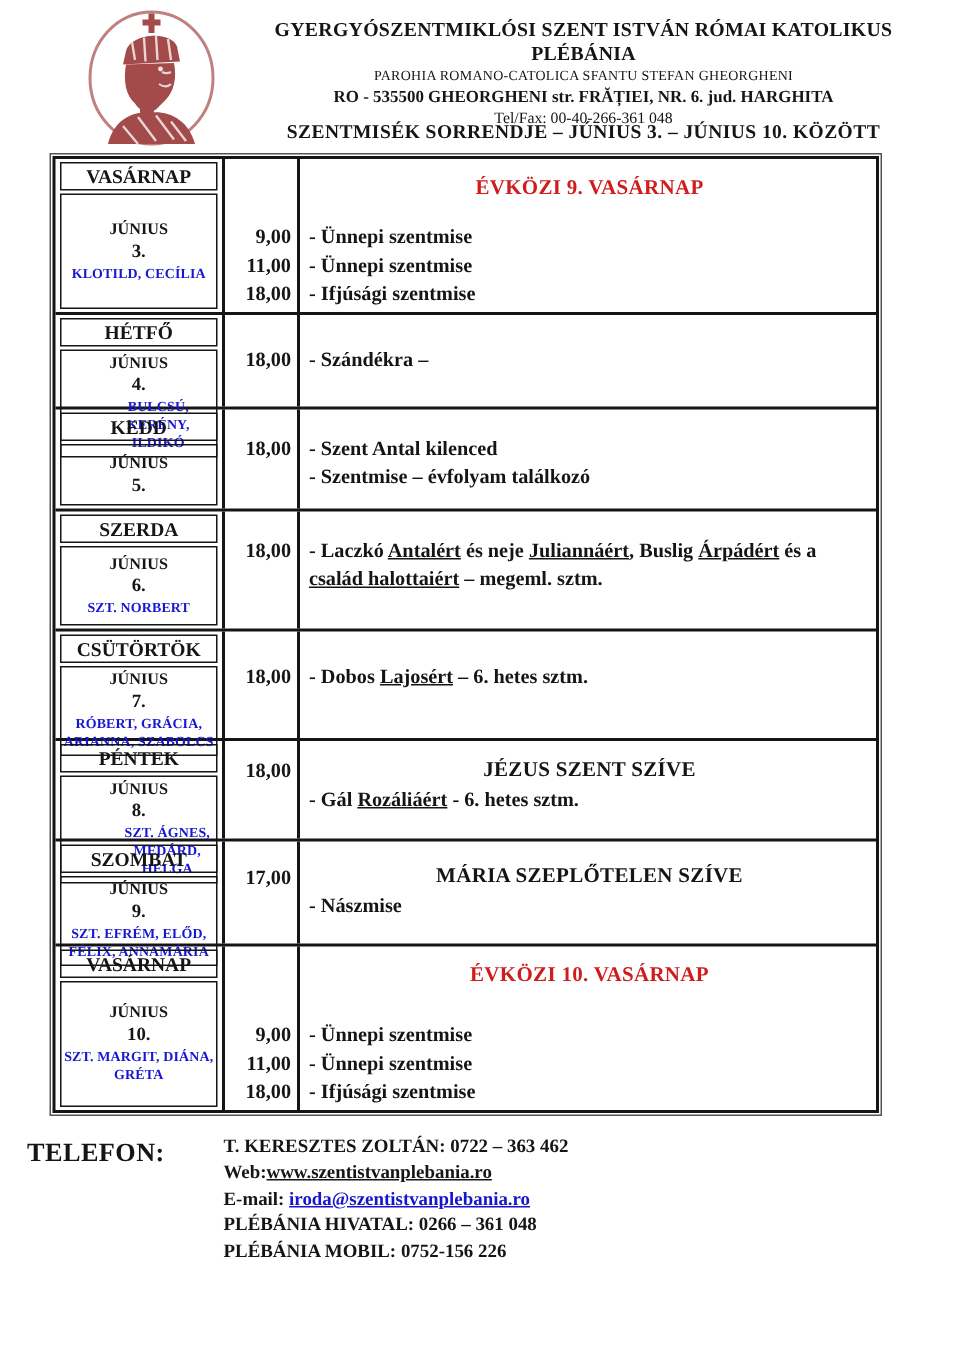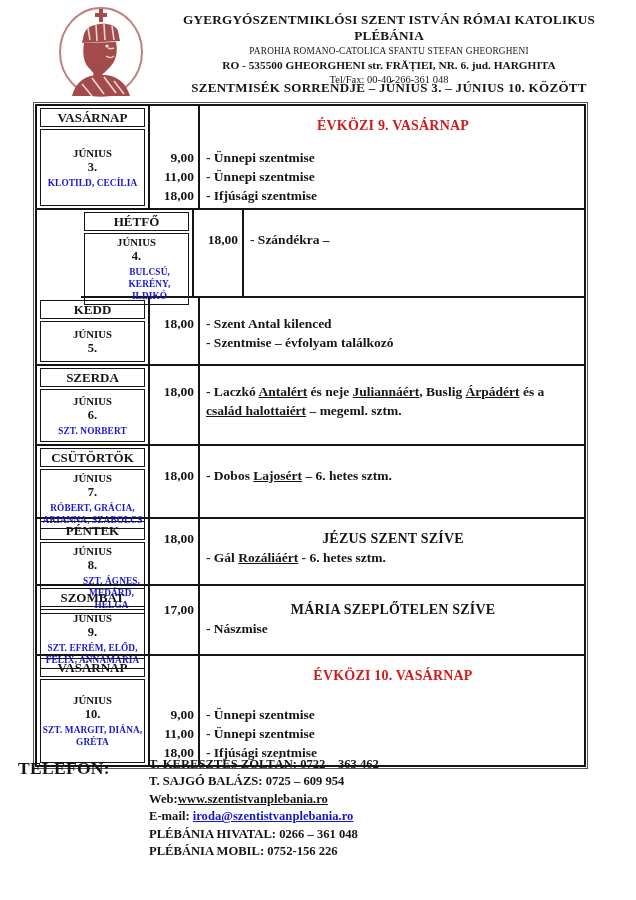--- a/index.html
+++ b/index.html
@@ -106,21 +106,21 @@
         </div>
       <div class="cell desc" style="padding-top: 10px;">
           <div class="feast" style="color: rgb(207, 29, 29);">ÉVKÖZI 9. VASÁRNAP</div>
           <div class="spacer"></div>
           <div class="dline"><span>- Ünnepi szentmise</span></div>
           <div class="dline"><span>- Ünnepi szentmise</span></div>
           <div class="dline"><span>- Ifjúsági szentmise</span></div>
         </div>
     </div>
 
-    <div class="mrow" style="height: 88px; margin-left: 44px;">
+    <div class="mrow" style="height: 63px;">
       <div class="cell day">
         <div class="day-name-box day-name">HÉTFŐ</div>
         <div class="day-date-box">
           <div class="month">JÚNIUS</div>
           <div class="date">4.</div>
           <div class="saints" style="color: rgb(23, 23, 207); padding-left: 26px;">BULCSÚ, KERÉNY,
 ILDIKÓ</div>
         </div>
       </div>
       <div class="cell time" style="padding-top: 20px;">
@@ -248,21 +248,20 @@
           <div class="dline"><span>- Ünnepi szentmise</span></div>
           <div class="dline"><span>- Ifjúsági szentmise</span></div>
         </div>
     </div>
   </div>
 
   <div class="footer">
     <div class="f-label">TELEFON:</div>
     <div class="f-lines">
         <div class="f-line"><span>T. KERESZTES ZOLTÁN: 0722 – 363 462</span></div>
-        <div class="f-line"><span>T. SAJGÓ BALÁZS: 0725 – 609 954</span></div>
         <div class="f-line"><span>Web:</span><span class="u">www.szentistvanplebania.ro</span></div>
         <div class="f-line"><span>E-mail: </span><span class="u" style="color: rgb(21, 21, 204);">iroda@szentistvanplebania.ro</span></div>
         <div class="f-line"><span>PLÉBÁNIA HIVATAL: 0266 – 361 048</span></div>
         <div class="f-line"><span>PLÉBÁNIA MOBIL: 0752-156 226</span></div>
       </div>
   </div>
 
 </div>
 
 </body></html>

